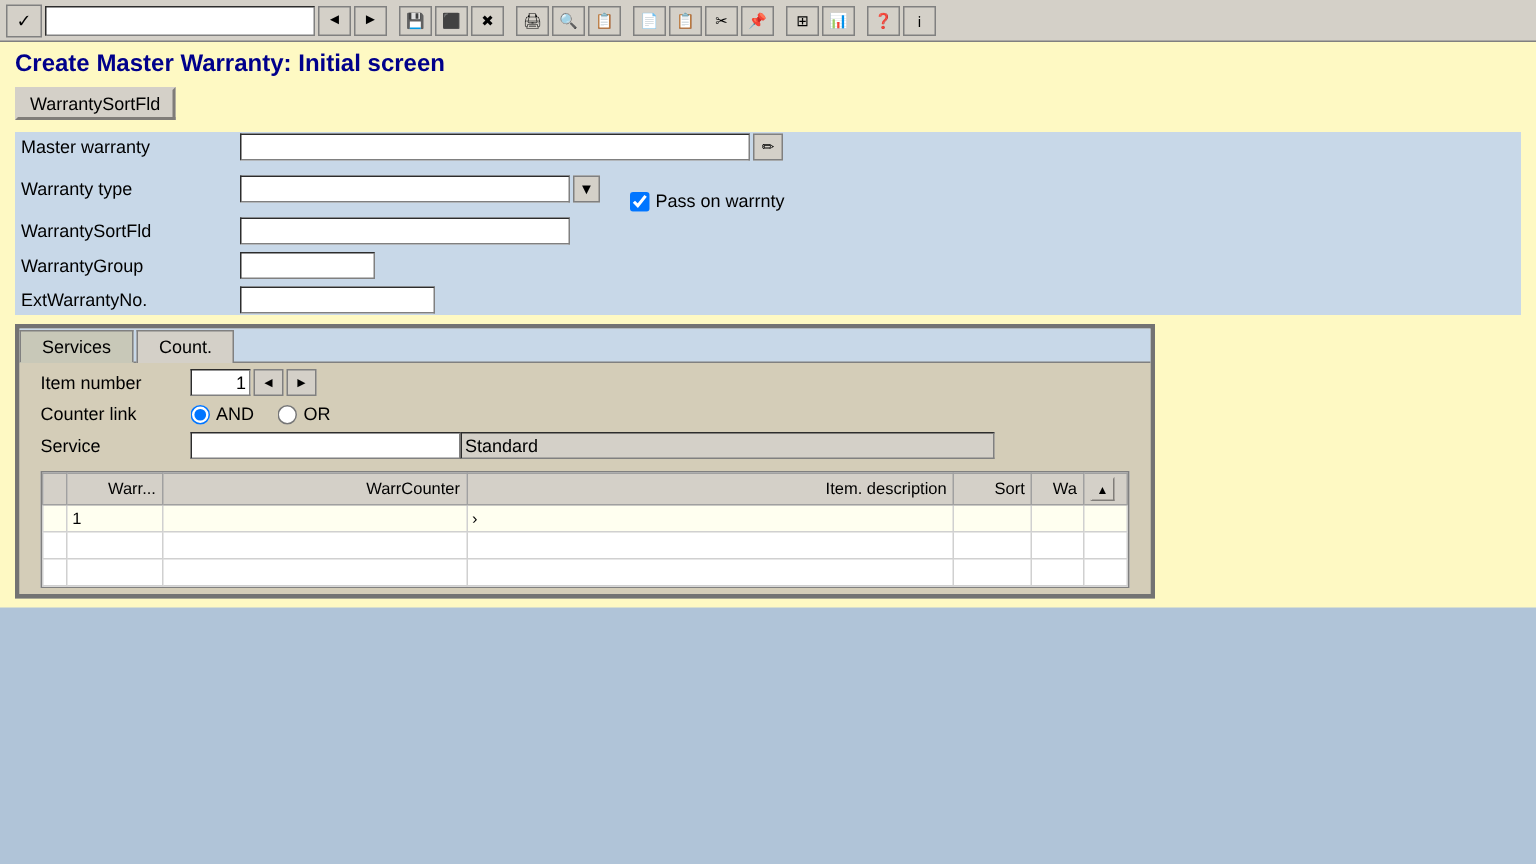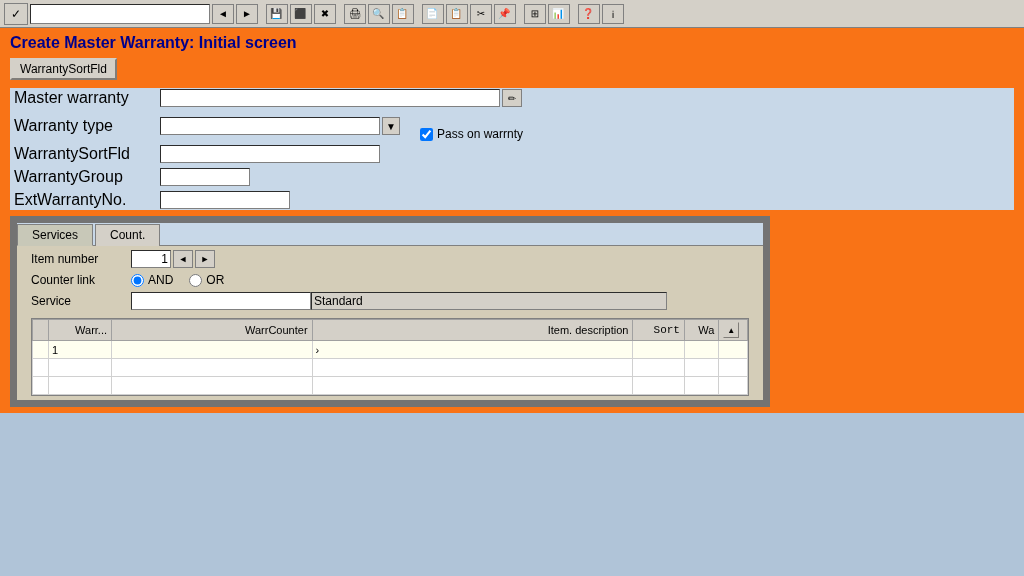--- a/index.html
+++ b/index.html
@@ -42,21 +42,21 @@
       display: flex; align-items: center; justify-content: center;
       font-size: 10px;
       cursor: pointer;
     }
     .toolbar-sep {
       width: 4px;
     }
 
     
     .main-area {
-      background: #f97316;
+      background: #fef9c3;
       padding: 6px 10px;
     }
 
     
     .page-title {
       font-size: 16px;
       font-weight: bold;
       color: #00008b;
       margin-bottom: 6px;
     }
@@ -78,21 +78,21 @@
       margin-bottom: 6px;
     }
     .form-row {
       display: flex;
       align-items: center;
       margin-bottom: 3px;
       min-height: 20px;
     }
     .form-label {
       width: 150px;
-      font-size: 16px;
+      font-size: 12px;
       color: #000;
       padding-left: 4px;
     }
     .form-input {
       height: 18px;
       border: 1px inset #808080;
       background: white;
       font-size: 12px;
       padding: 0 2px;
     }
@@ -125,21 +125,21 @@
       margin-left: 20px;
       margin-top: 16px;
     }
     .pass-on-row input[type=checkbox] {
       margin-right: 4px;
     }
 
     
     .tab-container {
       background: #c8c8b8;
-      border: 7px solid #737373;
+      border: 3px solid #737373;
       width: 760px;
     }
     .tab-bar {
       display: flex;
       background: #c8d8e8;
       border-bottom: 1px solid #808080;
     }
     .tab {
       padding: 3px 14px;
       font-size: 12px;
@@ -238,21 +238,21 @@
       height: 18px;
       background: white;
     }
     .data-table tr:first-child td {
       background: #fffff0;
     }
 
     .col-warr { width: 55px; }
     .col-warrcounter { width: 175px; }
     .col-chardesc { width: 280px; }
-    .col-sort { width: 45px; font-family: Liberation Mono, monospace; }
+    .col-sort { width: 45px; }
     .col-wa { width: 30px; }
 
     
     .scroll-col {
       width: 16px;
       background: #d4d0c8;
       border-left: 1px solid #808080;
     }
     .scroll-btn {
       width: 16px; height: 16px;

